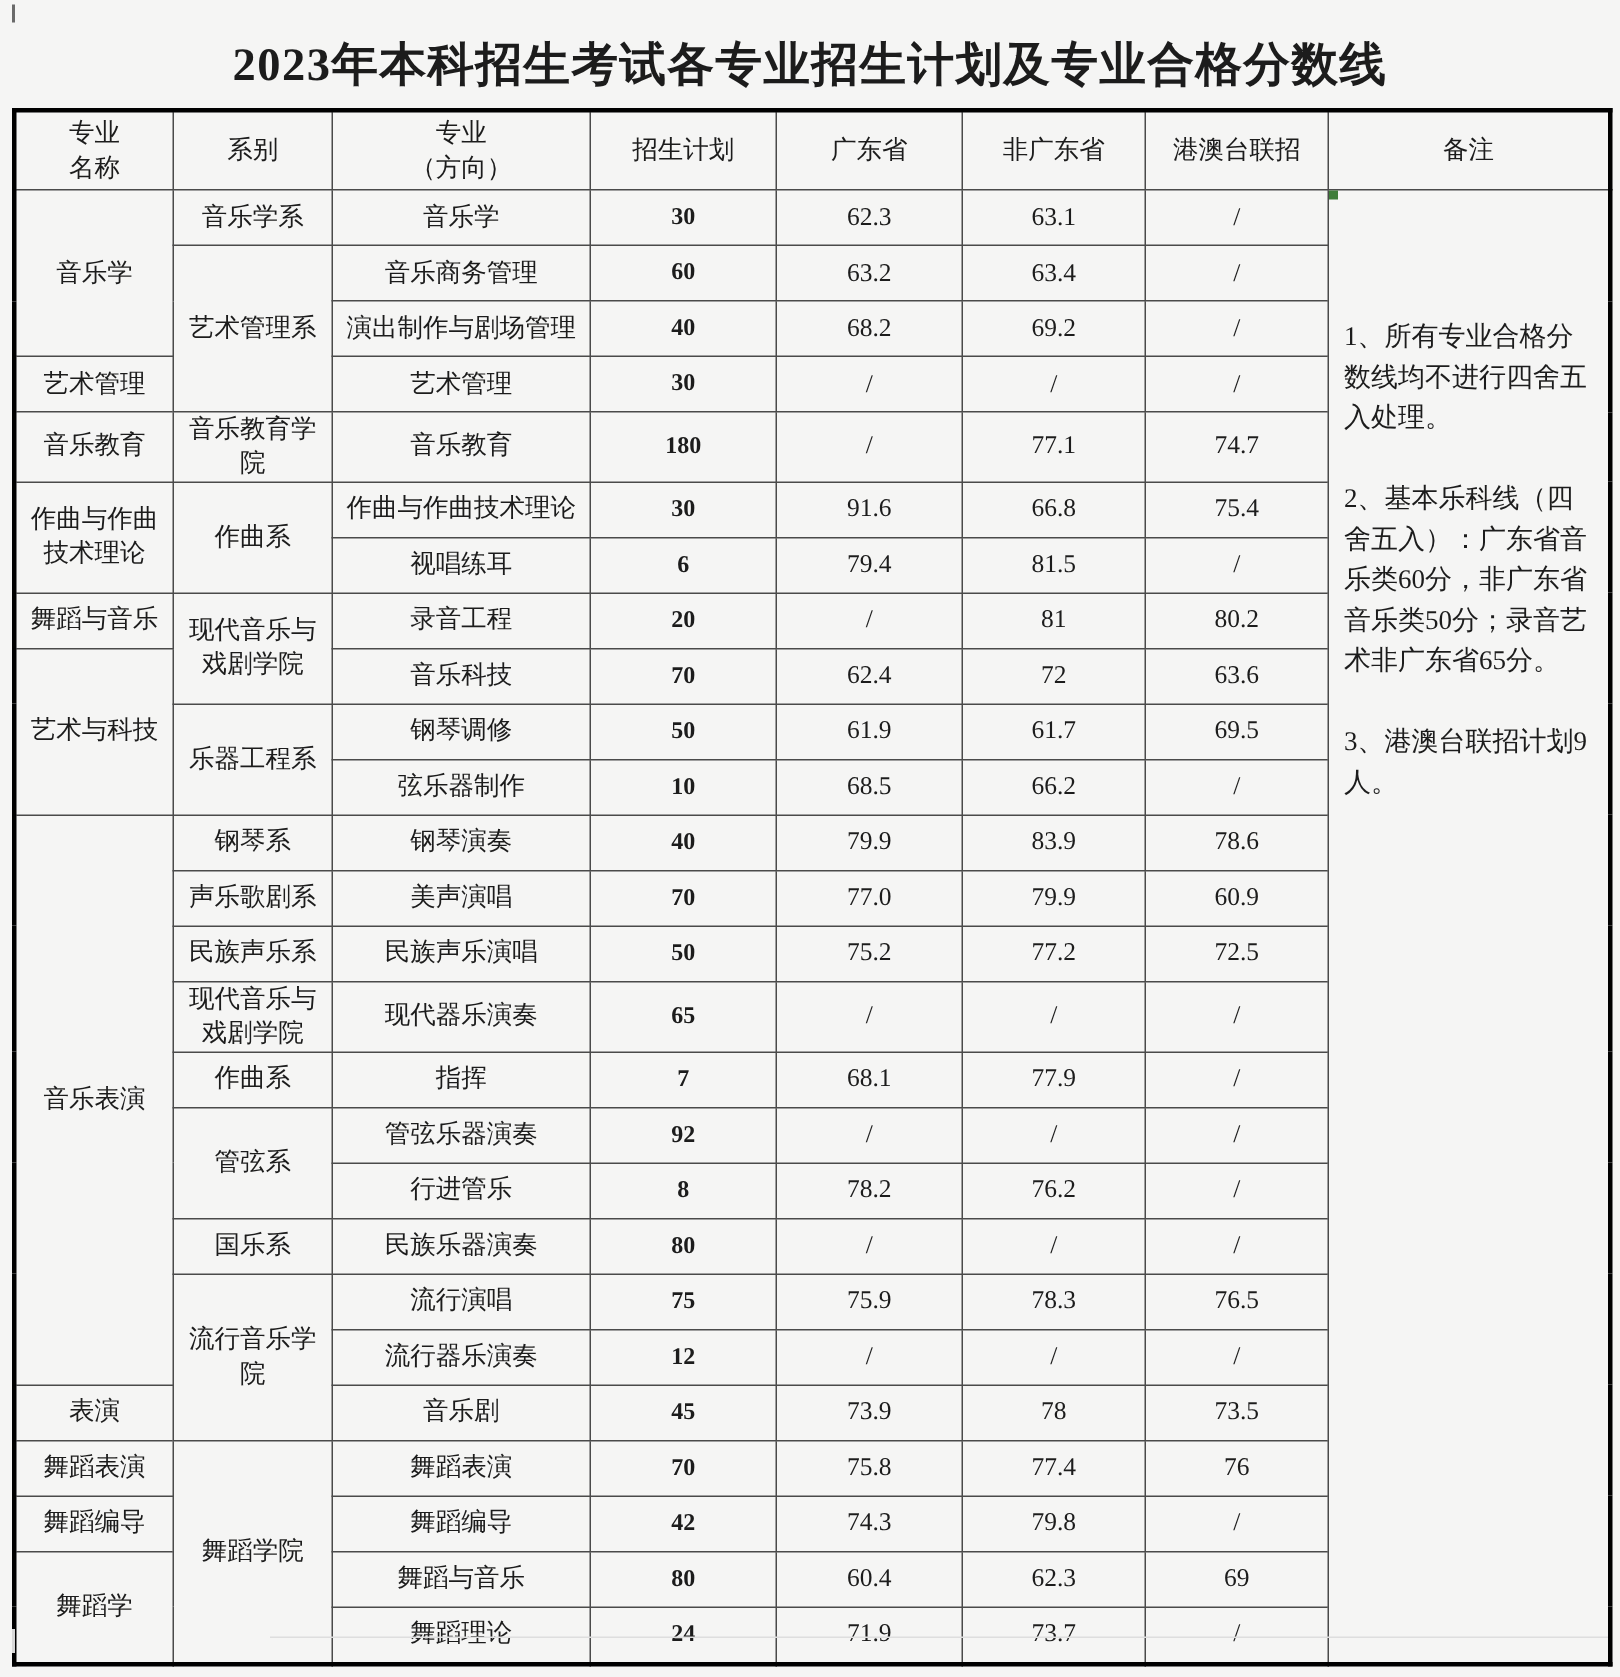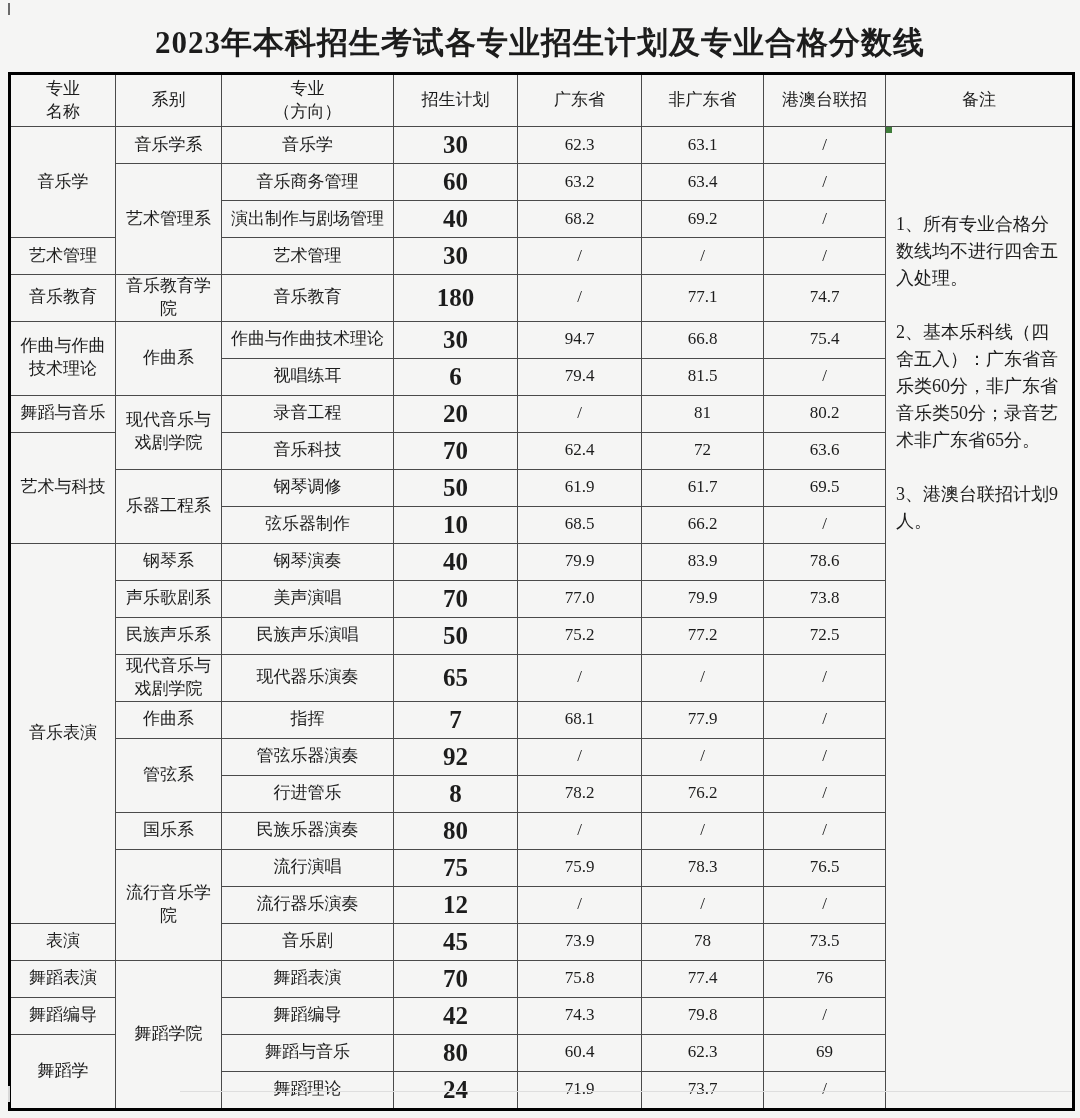--- a/index.html
+++ b/index.html
@@ -59,21 +59,21 @@
   }
   .admissions thead th{
     height:51px;
     white-space:pre-line;
   }
   .admissions tbody td{
     height:36px;
   }
   td.cell-plan{
     font-weight:bold;
-    font-size:25px;
+    font-size:16px;
     font-family:Liberation Serif, serif;
   }
   td.cell-remarks{
     vertical-align:top;
     text-align:left;
     padding:84px 6px 0 10px;
     font-size:18px;
     line-height:1.5;
     position:relative;
   }
@@ -165,21 +165,21 @@
           <td class="cell-plan">180</td>
           <td class="cell-gd">/</td>
           <td class="cell-non_gd">77.1</td>
           <td class="cell-hmt">74.7</td>
         </tr>
         <tr>
           <td class="cell-major" rowspan="2">作曲与作曲技术理论</td>
           <td class="cell-dept" rowspan="2">作曲系</td>
           <td class="cell-program">作曲与作曲技术理论</td>
           <td class="cell-plan">30</td>
-          <td class="cell-gd">94.7</td>
+          <td class="cell-gd">91.6</td>
           <td class="cell-non_gd">66.8</td>
           <td class="cell-hmt">75.4</td>
         </tr>
         <tr>
           <td class="cell-program">视唱练耳</td>
           <td class="cell-plan">6</td>
           <td class="cell-gd">79.4</td>
           <td class="cell-non_gd">81.5</td>
           <td class="cell-hmt">/</td>
         </tr>
@@ -223,21 +223,21 @@
           <td class="cell-gd">79.9</td>
           <td class="cell-non_gd">83.9</td>
           <td class="cell-hmt">78.6</td>
         </tr>
         <tr>
           <td class="cell-dept">声乐歌剧系</td>
           <td class="cell-program">美声演唱</td>
           <td class="cell-plan">70</td>
           <td class="cell-gd">77.0</td>
           <td class="cell-non_gd">79.9</td>
-          <td class="cell-hmt">73.8</td>
+          <td class="cell-hmt">60.9</td>
         </tr>
         <tr>
           <td class="cell-dept">民族声乐系</td>
           <td class="cell-program">民族声乐演唱</td>
           <td class="cell-plan">50</td>
           <td class="cell-gd">75.2</td>
           <td class="cell-non_gd">77.2</td>
           <td class="cell-hmt">72.5</td>
         </tr>
         <tr>

